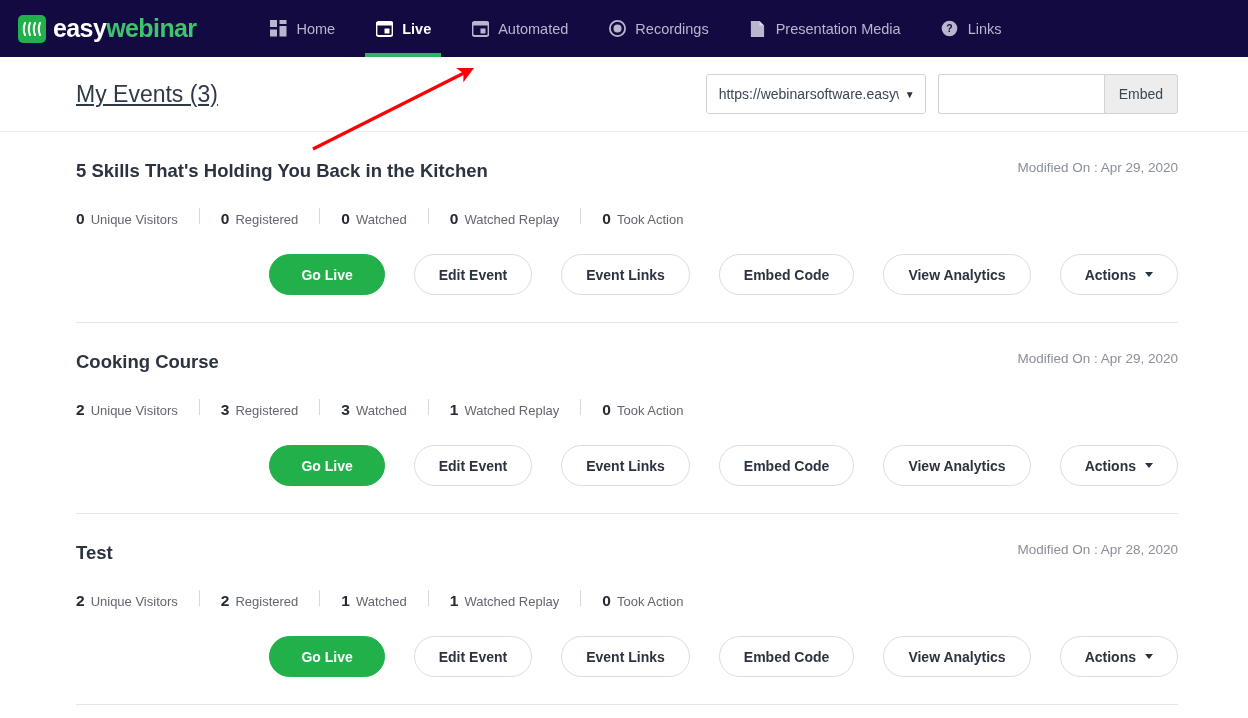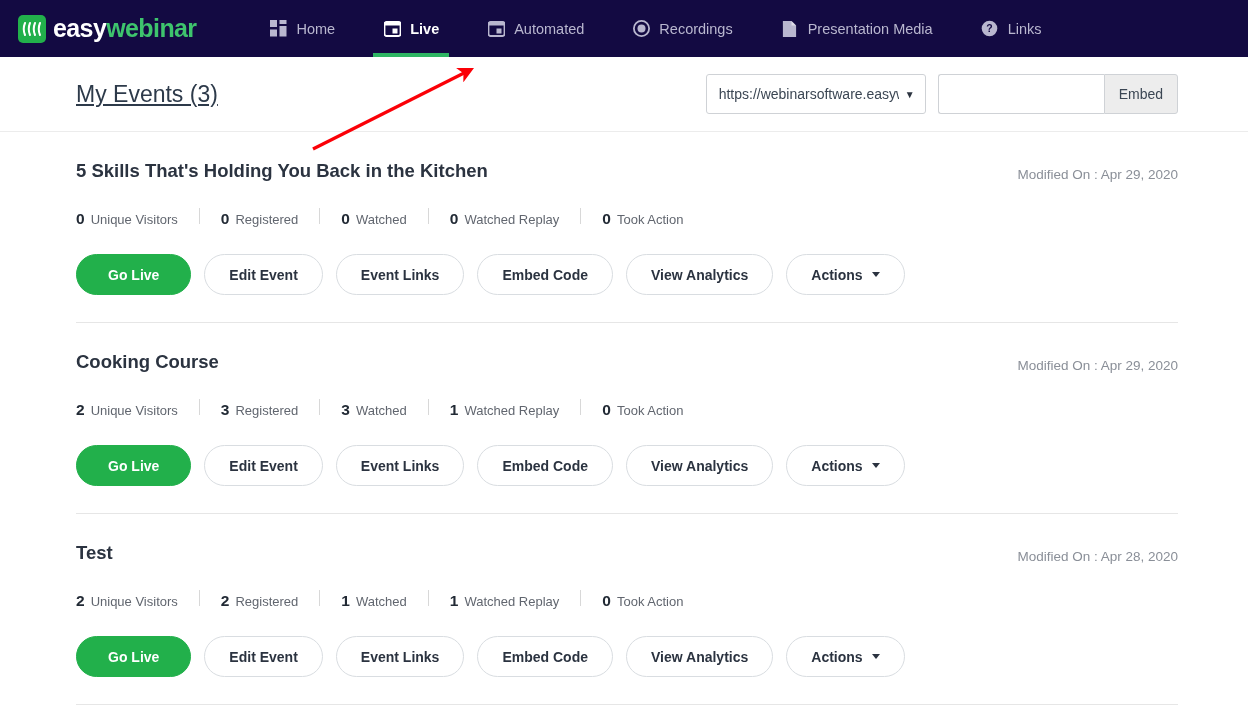--- a/index.html
+++ b/index.html
@@ -43,21 +43,21 @@
     line-height: 1;
   }
   .brand-easy { color: #ffffff; }
   .brand-webinar { color: #3ec46d; }
 
   .nav-items {
     display: flex;
     align-items: center;
     height: 100%;
     margin-left: 55px;
-    gap: 12px;
+    gap: 4px;
   }
   .nav-item {
     position: relative;
     height: 100%;
     display: flex;
     align-items: center;
     gap: 9px;
     padding: 0 18px;
     color: #b9b7cf;
     font-size: 14.5px;
@@ -187,21 +187,21 @@
 
   
   .events { padding: 0 70px 0 76px; }
   .event-row {
     border-bottom: 1px solid #e6e6e6;
     padding: 28px 0 27px 0;
   }
   .event-row:last-child { border-bottom: 1px solid #e6e6e6; }
   .event-top {
     display: flex;
-    align-items: flex-end;
+    align-items: flex-start;
   }
   .event-title {
     font-size: 18.5px;
     color: #2b3340;
     font-weight: bold;
   }
   .event-modified {
     margin-left: auto;
     font-size: 13.5px;
     color: #8a8f98;
@@ -231,22 +231,23 @@
   .stat-sep {
     width: 1px;
     height: 16px;
     background: #d8d8d8;
     margin: 0 21px;
     align-self: center;
   }
   .event-actions {
     display: flex;
     align-items: center;
-    gap: 13px;
+    gap: 29px;
     margin-top: 26px;
+    justify-content: flex-end;
   }
   .btn {
     height: 41px;
     border-radius: 21px;
     border: 1px solid #d9dde1;
     background: #fff;
     color: #2b3340;
     font-size: 14px;
     font-family: inherit;
     font-weight: bold;

